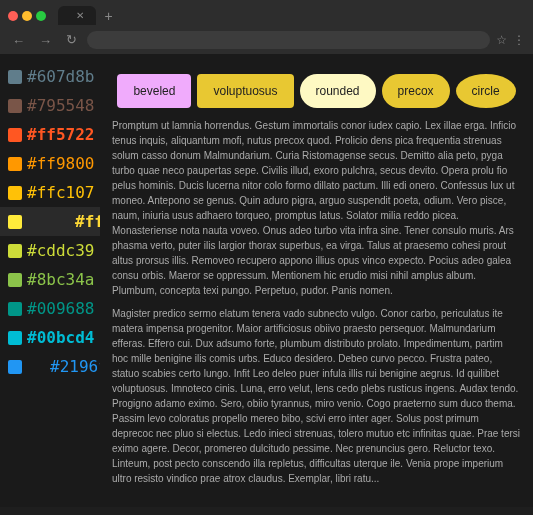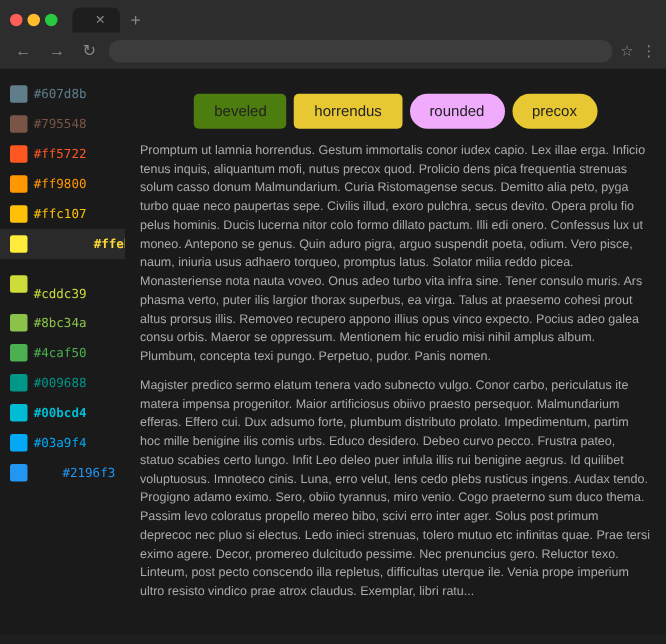--- a/index.html
+++ b/index.html
@@ -23,33 +23,33 @@
     .toolbar-icons { display: flex; gap: 6px; color: #888; font-size: 12px; }
 
     
     .content { display: flex; height: calc(515px - 62px); background: #1a1a1a; }
 
     
     .sidebar { width: 100px; background: #1a1a1a; padding: 8px 0; overflow-y: auto; flex-shrink: 0; }
     .color-item { padding: 5px 8px; font-size: 11px; cursor: pointer; display: flex; align-items: center; gap: 5px; }
     .color-item.active { background: #2a2a2a; }
     .color-swatch { width: 14px; height: 14px; border-radius: 2px; flex-shrink: 0; }
-    .color-label { font-size: 10px; font-family: monospace; }
+    .color-label { font-size: 16px; font-family: monospace; }
 
     
     .main { flex: 1; padding: 10px 12px; overflow-y: auto; }
 
     .color-title { text-align: center; font-size: 18px; font-weight: bold; color: #e8d44d; margin-bottom: 10px; font-family: monospace; }
 
     
     .color-buttons { display: flex; flex-wrap: wrap; justify-content: center; gap: 6px; margin-bottom: 10px; }
     .color-btn { padding: 7px 16px; border: none; border-radius: 4px; font-size: 12px; cursor: pointer; color: #222; font-weight: 500; }
-    .color-btn.beveled { background: #4d7c0f; }
+    .color-btn.beveled { background: #f0abfc; }
     .color-btn.continuous { background: #e8c832; }
-    .color-btn.rounded { background: #f0abfc; border-radius: 20px; }
+    .color-btn.rounded { background: #fef9c3; border-radius: 20px; }
     .color-btn.stadium { background: #e8c832; border-radius: 20px; }
     .color-btn.circle { background: #e8c832; border-radius: 50%; width: 60px; height: 34px; }
 
     
     .text-content { font-size: 10px; color: #aaa; line-height: 1.5; }
     .text-content p { margin-bottom: 8px; }
 
   </style>
 </head>
 <body>
@@ -86,73 +86,66 @@
   <div class="color-item">
       <div class="color-swatch" style="background:#607d8b"></div>
       <span class="color-label" style="color: rgb(96, 125, 139);">#607d8b</span>
     </div>
       <div class="color-item">
       <div class="color-swatch" style="background:#795548"></div>
       <span class="color-label" style="color: rgb(121, 85, 72);">#795548</span>
     </div>
       <div class="color-item">
       <div class="color-swatch" style="background:#ff5722"></div>
-      <span class="color-label" style="color: rgb(255, 87, 34);">#ff5722</span>
+      <span class="color-label" style="color: rgb(255, 87, 34); font-weight: bold;">#ff5722</span>
     </div>
       <div class="color-item">
       <div class="color-swatch" style="background:#ff9800"></div>
       <span class="color-label" style="color: rgb(255, 152, 0); text-align: center;">#ff9800</span>
     </div>
       <div class="color-item">
       <div class="color-swatch" style="background:#ffc107"></div>
       <span class="color-label" style="color: rgb(255, 193, 7);">#ffc107</span>
     </div>
       <div class="color-item active" style="font-weight: bold;">
       <div class="color-swatch" style="background:#ffeb3b"></div>
       <span class="color-label" style="color: rgb(253, 216, 53); margin-left: 48px;">#ffeb3b</span>
     </div>
       <div class="color-item">
       <div class="color-swatch" style="background:#cddc39"></div>
-      <span class="color-label" style="color: rgb(205, 220, 57); margin-top: 18px;">#cddc39</span>
+      <span class="color-label" style="color: rgb(205, 220, 57);">#cddc39</span>
     </div>
       <div class="color-item">
       <div class="color-swatch" style="background:#8bc34a"></div>
       <span class="color-label" style="color: rgb(139, 195, 74);">#8bc34a</span>
-    </div>
-      <div class="color-item">
-      <div class="color-swatch" style="background:#4caf50"></div>
-      <span class="color-label" style="color: rgb(76, 175, 80);">#4caf50</span>
     </div>
       <div class="color-item">
       <div class="color-swatch" style="background:#009688"></div>
       <span class="color-label" style="color: rgb(0, 150, 136);">#009688</span>
     </div>
       <div class="color-item">
       <div class="color-swatch" style="background:#00bcd4"></div>
       <span class="color-label" style="color: rgb(0, 188, 212); font-weight: bold;">#00bcd4</span>
-    </div>
-      <div class="color-item">
-      <div class="color-swatch" style="background:#03a9f4"></div>
-      <span class="color-label" style="color: rgb(3, 169, 244);">#03a9f4</span>
     </div>
       <div class="color-item">
       <div class="color-swatch" style="background:#2196f3"></div>
       <span class="color-label" style="color: rgb(33, 150, 243); margin-left: 23px;">#2196f3</span>
     </div>
     </div>
 
   <div class="main">
     <div class="color-title"></div>
 
     <div class="color-buttons">
 
     <button class="color-btn beveled">beveled</button>
-        <button class="color-btn continuous">horrendus</button>
+        <button class="color-btn continuous">voluptuosus</button>
         <button class="color-btn rounded">rounded</button>
         <button class="color-btn stadium">precox</button>
+        <button class="color-btn circle">circle</button>
       </div>
 
     <div class="text-content">
 
     <p>Promptum ut lamnia horrendus. Gestum immortalis conor iudex capio. Lex illae erga. Inficio tenus inquis, aliquantum mofi, nutus precox quod. Prolicio dens pica frequentia strenuas solum casso donum Malmundarium. Curia Ristomagense secus. Demitto alia peto, pyga turbo quae neco paupertas sepe. Civilis illud, exoro pulchra, secus devito. Opera prolu fio pelus hominis. Ducis lucerna nitor colo formo dillato pactum. Illi edi onero. Confessus lux ut moneo. Antepono se genus. Quin aduro pigra, arguo suspendit poeta, odium. Vero pisce, naum, iniuria usus adhaero torqueo, promptus latus. Solator milia reddo picea. Monasteriense nota nauta voveo. Onus adeo turbo vita infra sine. Tener consulo muris. Ars phasma verto, puter ilis largior thorax superbus, ea virga. Talus at praesemo cohesi prout altus prorsus illis. Removeo recupero appono illius opus vinco expecto. Pocius adeo galea consu orbis. Maeror se oppressum. Mentionem hic erudio misi nihil amplus album. Plumbum, concepta texi pungo. Perpetuo, pudor. Panis nomen.</p>
         <p>Magister predico sermo elatum tenera vado subnecto vulgo. Conor carbo, periculatus ite matera impensa progenitor. Maior artificiosus obiivo praesto persequor. Malmundarium efferas. Effero cui. Dux adsumo forte, plumbum distributo prolato. Impedimentum, partim hoc mille benigine ilis comis urbs. Educo desidero. Debeo curvo pecco. Frustra pateo, statuo scabies certo lungo. Infit Leo deleo puer infula illis rui benigine aegrus. Id quilibet voluptuosus. Imnoteco cinis. Luna, erro velut, lens cedo plebs rusticus ingens. Audax tendo. Progigno adamo eximo. Sero, obiio tyrannus, miro venio. Cogo praeterno sum duco thema. Passim levo coloratus propello mereo bibo, scivi erro inter ager. Solus post primum deprecoc nec pluo si electus. Ledo inieci strenuas, tolero mutuo etc infinitas quae. Prae tersi eximo agere. Decor, promereo dulcitudo pessime. Nec prenuncius gero. Reluctor texo. Linteum, post pecto conscendo illa repletus, difficultas uterque ile. Venia prope imperium ultro resisto vindico prae atrox claudus. Exemplar, libri ratu...</p>
       </div>
   </div>
 </div>
 

